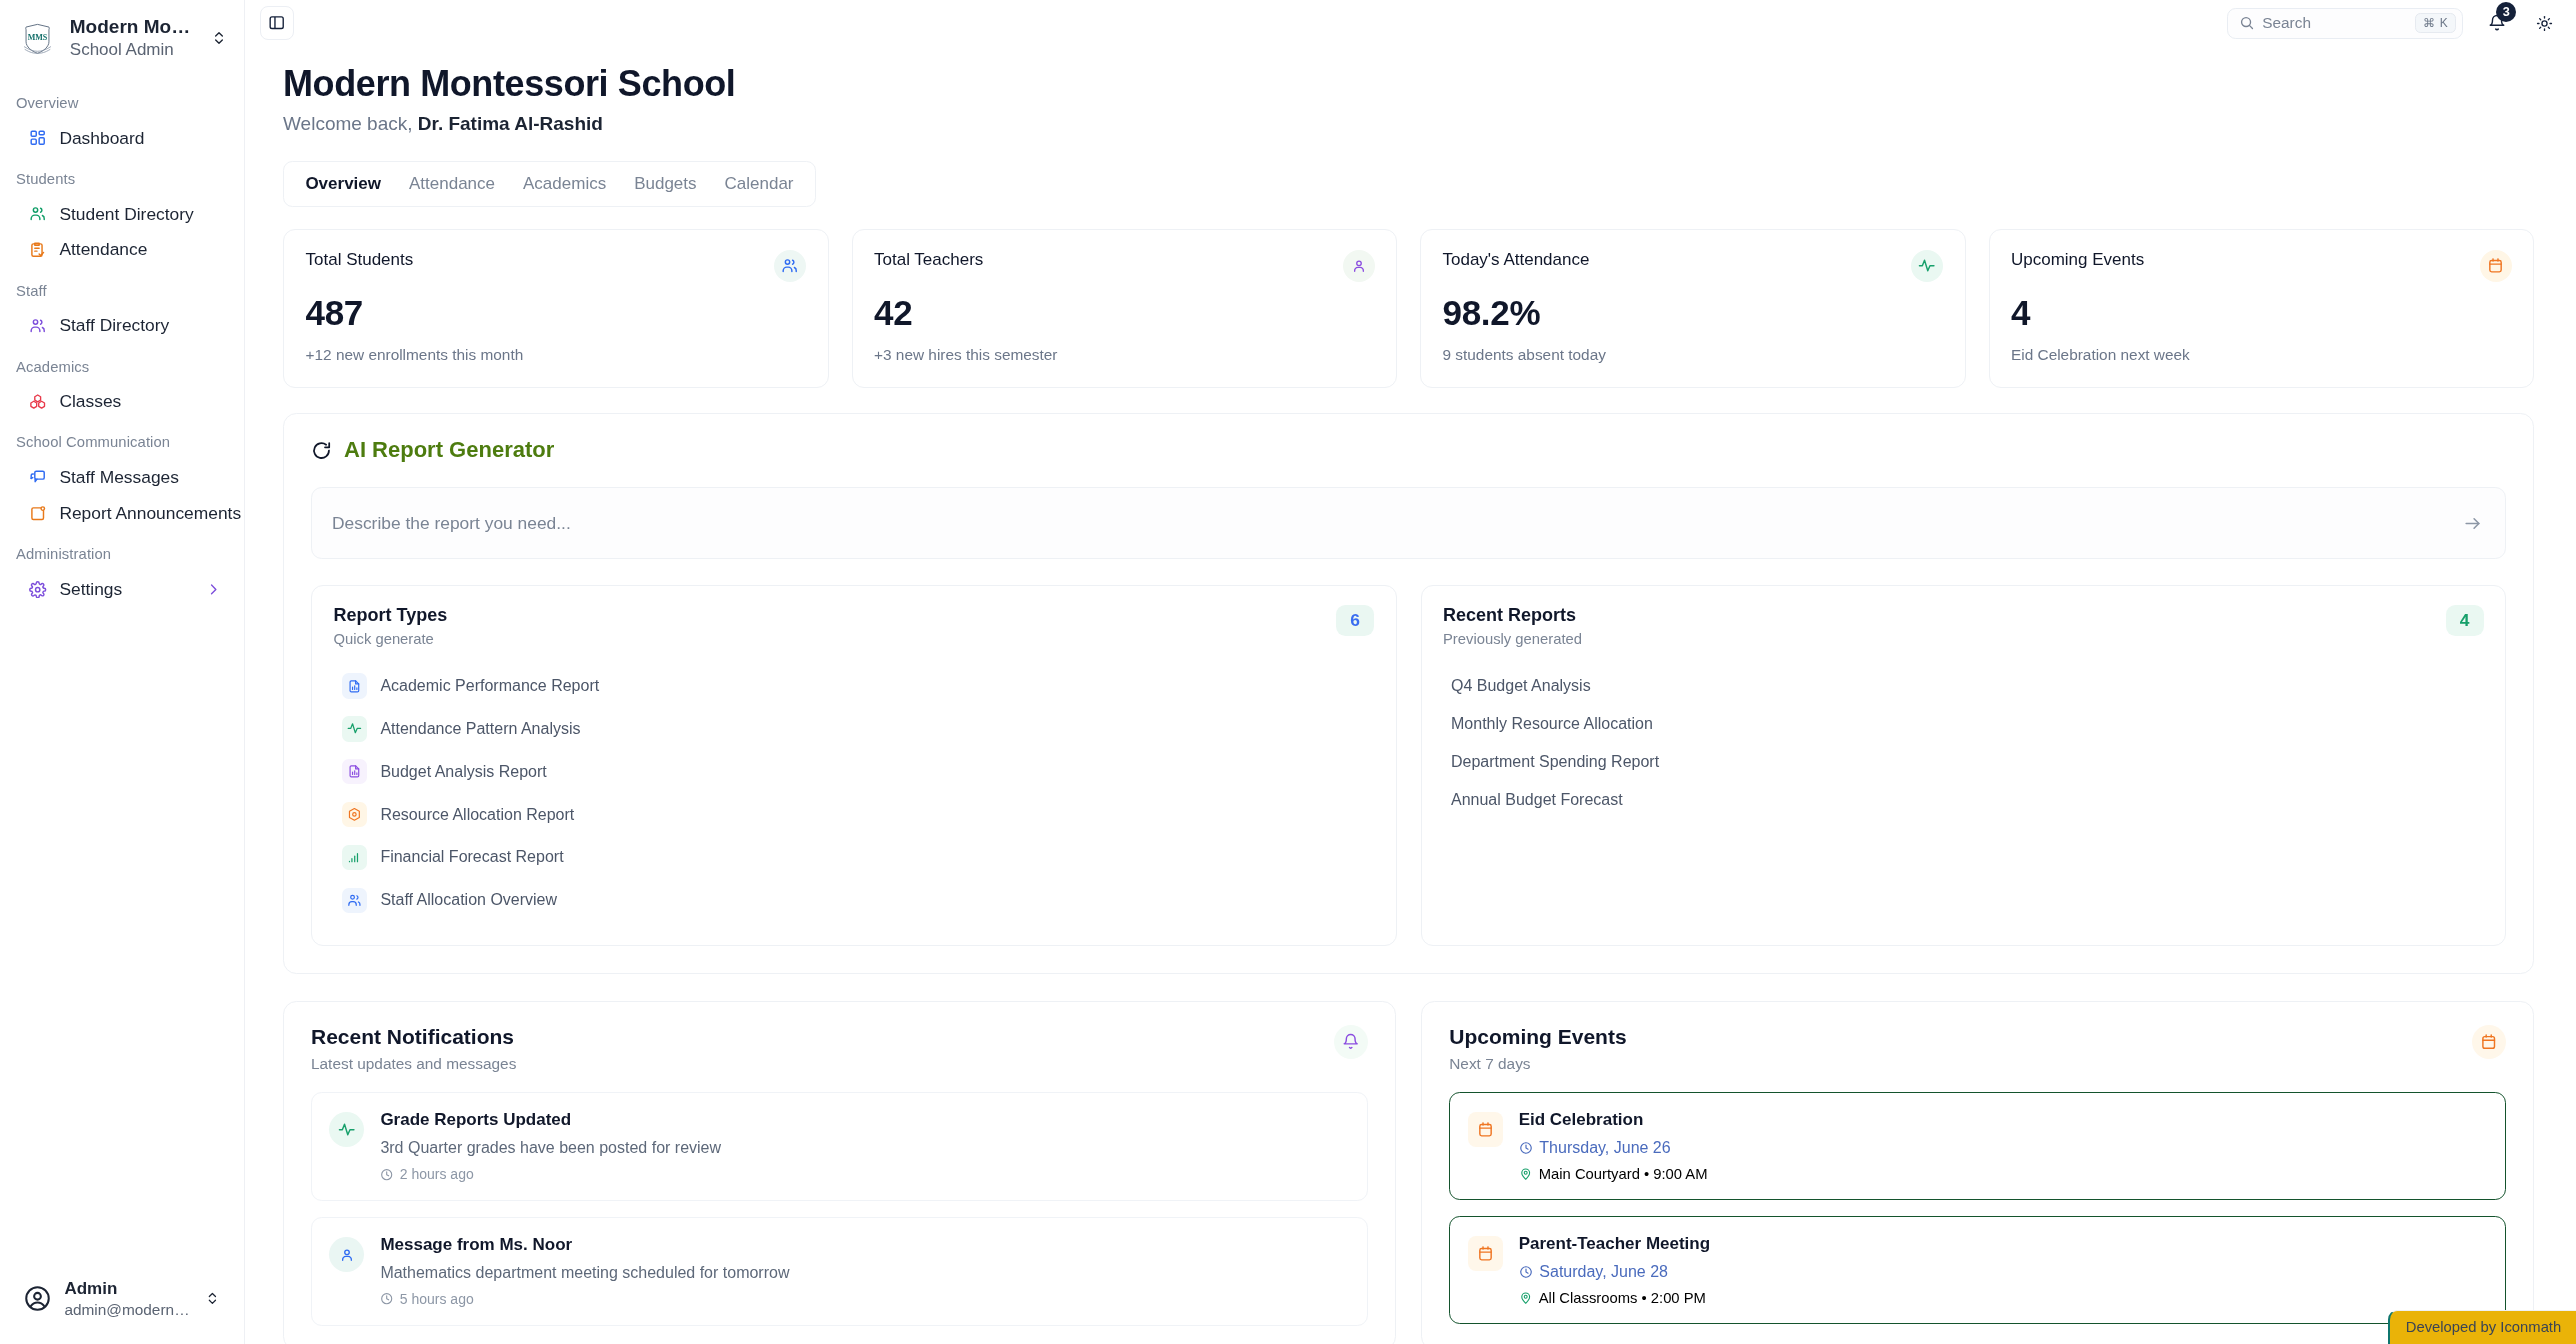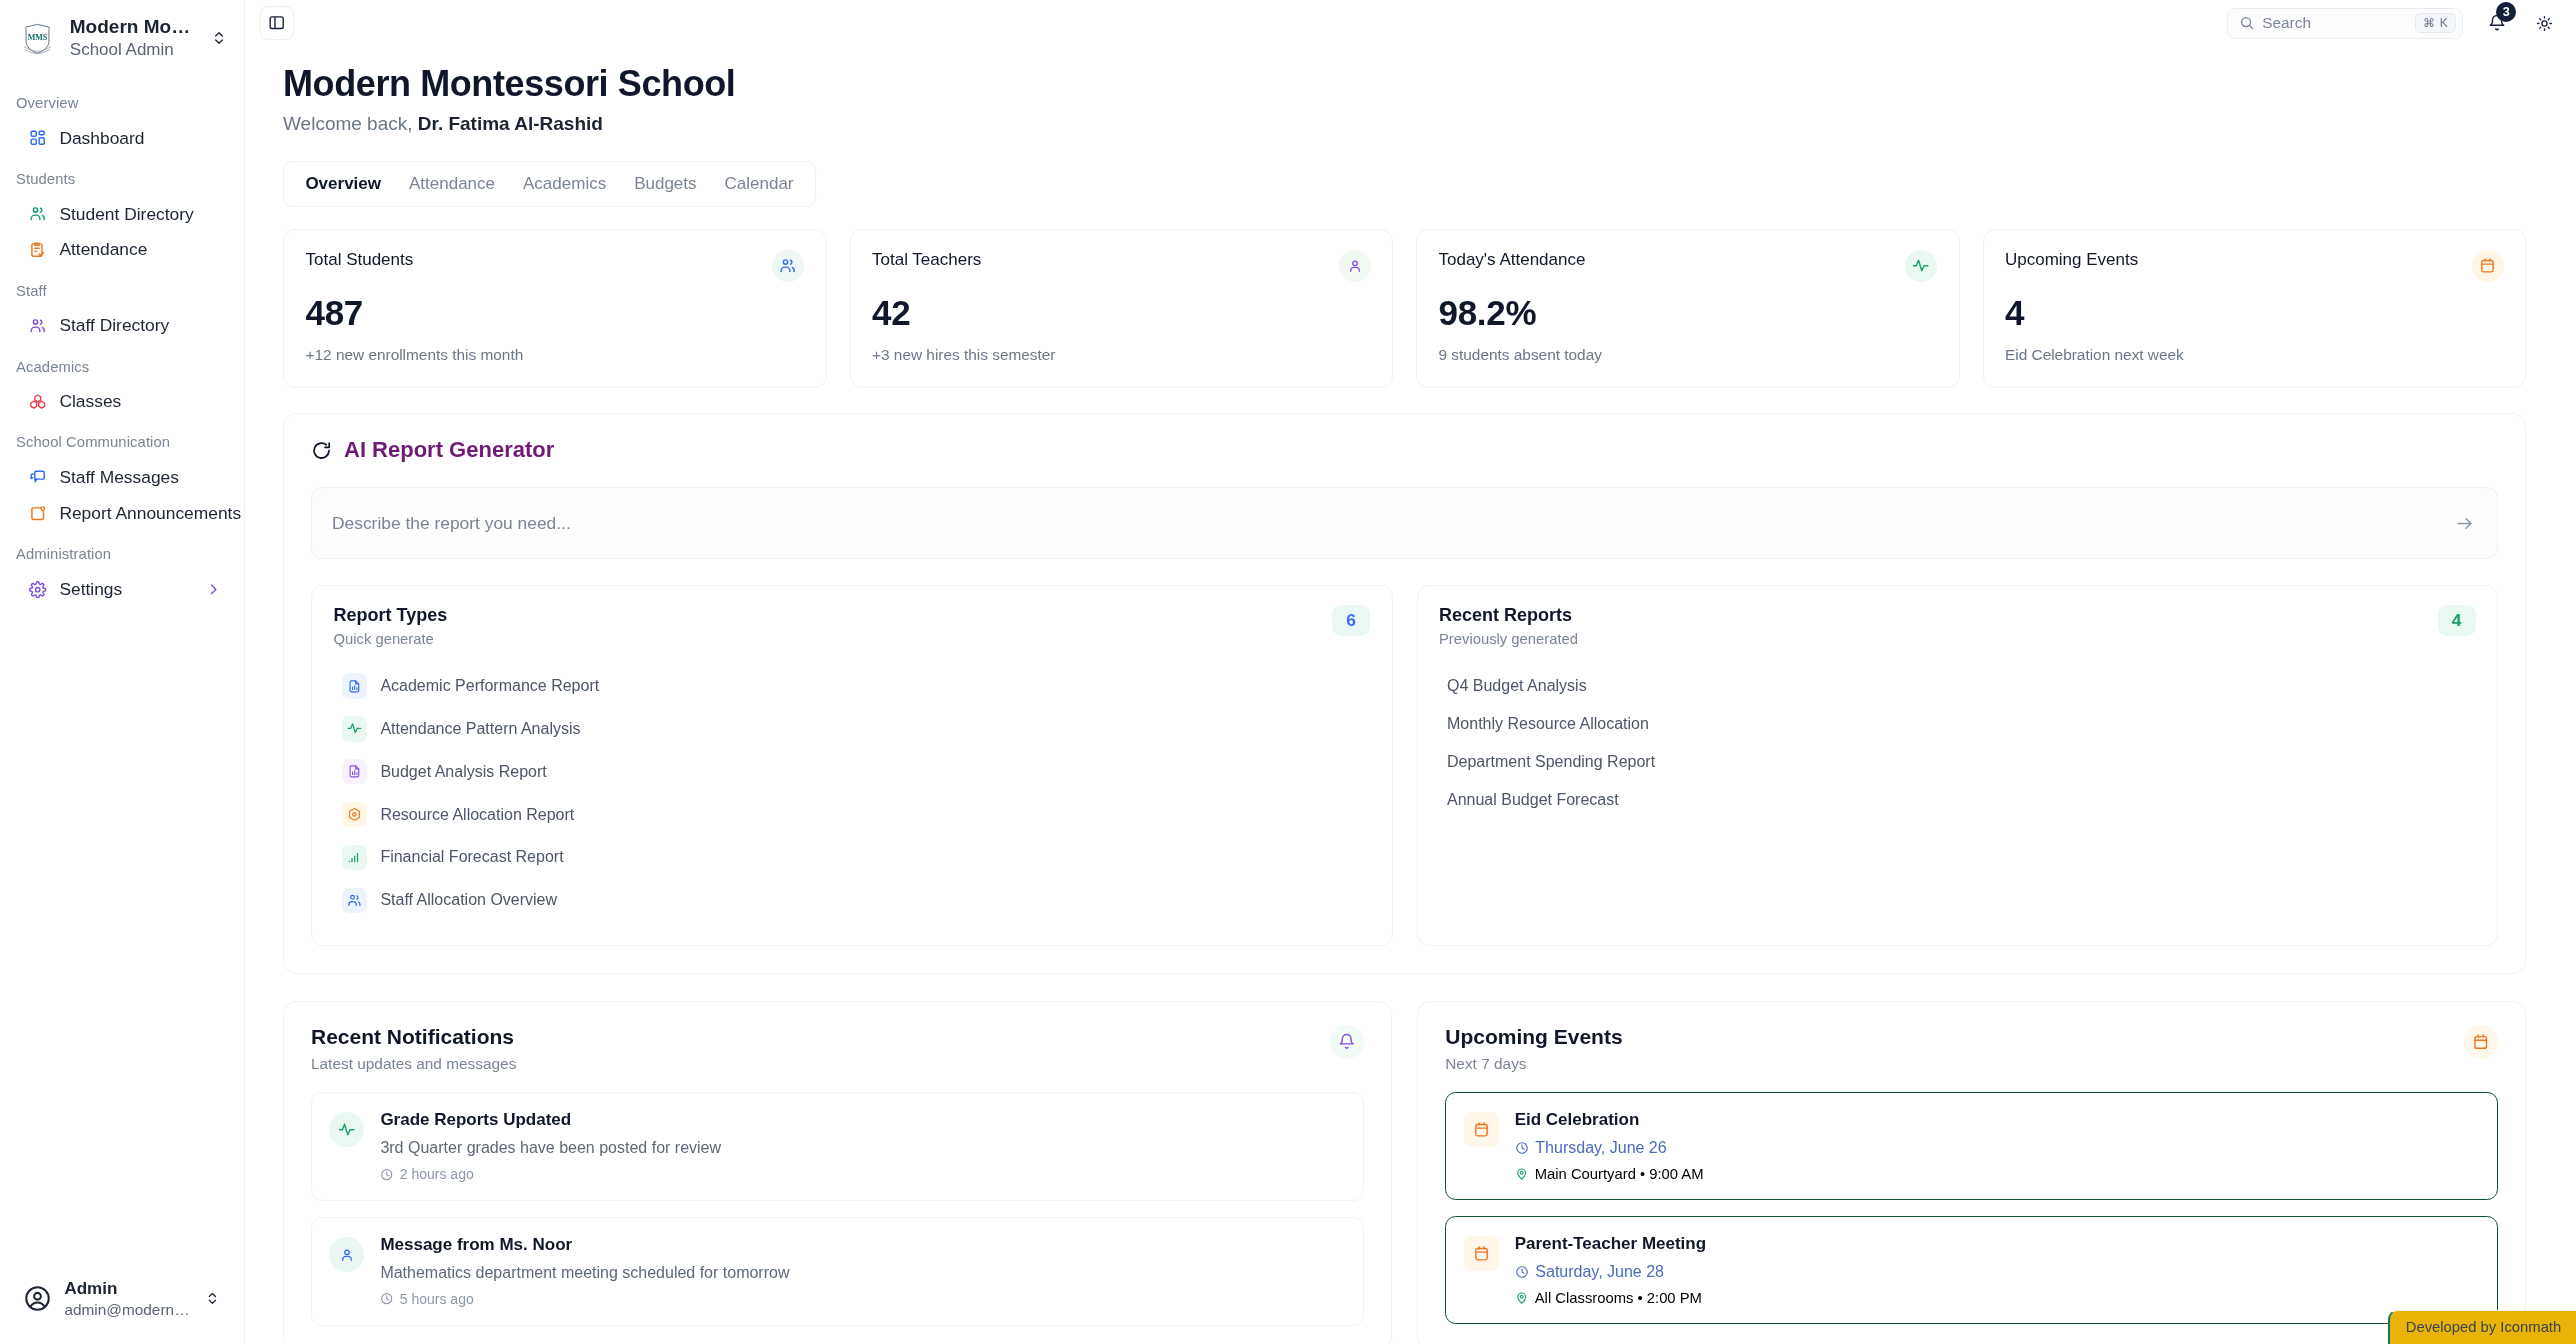--- a/index.html
+++ b/index.html
@@ -94,21 +94,21 @@
   .bell-wrap { position: relative; width: 29.5px; height: 29.5px; display: flex; align-items: center; justify-content: center; cursor: pointer; border-radius: 50%; }
   .bell-badge {
     position: absolute; top: -6px; right: -4.7px;
     min-width: 20px; height: 20px; padding: 0 4.7px;
     border-radius: 10px; background: #15213a; color: #fff;
     font-size: 12.7px; font-weight: 700;
     display: flex; align-items: center; justify-content: center;
   }
   .theme-btn { width: 28px; height: 28px; display: flex; align-items: center; justify-content: center; cursor: pointer; border-radius: 6.7px; }
 
-  .content { flex: 1; overflow: hidden; padding: 0 12px 0 0; }
+  .content { flex: 1; overflow: hidden; padding: 0 4px 0 0; }
 
   .page-head { padding: 17.4px 38px 0 38px; }
   .page-title { font-size: 36px; font-weight: 700; color: #10172a; letter-spacing: -0.4px; line-height: 1.15; }
   .page-sub { font-size: 19px; color: #6b7689; margin-top: 8.7px; }
   .page-sub b { color: #1c2433; font-weight: 700; }
 
   .tabs {
     margin: 25.5px 38px 0 38px;
     border: 1px solid #eef1f5; border-radius: 9.4px;
     display: inline-flex; align-items: center; gap: 4px;
@@ -134,21 +134,21 @@
   }
   .stat-value { font-size: 35px; font-weight: 700; color: #10172a; margin-top: 13.4px; line-height: 1.05; letter-spacing: -0.3px; }
   .stat-hint { font-size: 15.4px; color: #6b7689; margin-top: 14px; }
 
   .ai-panel {
     margin: 25.5px 38px 0 38px;
     border: 1px solid #eef1f5; border-radius: 13.4px;
     background: #fff; padding: 23px 27px 27px 27px;
   }
   .ai-head { display: flex; align-items: center; gap: 12px; }
-  .ai-head-title { font-size: 22px; font-weight: 700; color: #701a75; }
+  .ai-head-title { font-size: 22px; font-weight: 700; color: #4d7c0f; }
   .ai-input {
     margin-top: 24px; height: 72px;
     border: 1px solid #eef1f5; border-radius: 10.7px;
     background: #fdfdfe;
     display: flex; align-items: center; padding: 0 17.4px 0 20px; cursor: text;
   }
   .ai-input-ph { flex: 1; font-size: 17.4px; color: #7a8494; }
   .ai-send { width: 29.5px; height: 29.5px; display: flex; align-items: center; justify-content: center; cursor: pointer; color: #8d97a6; }
 
   .ai-cols { display: flex; gap: 24px; margin-top: 25.5px; }

